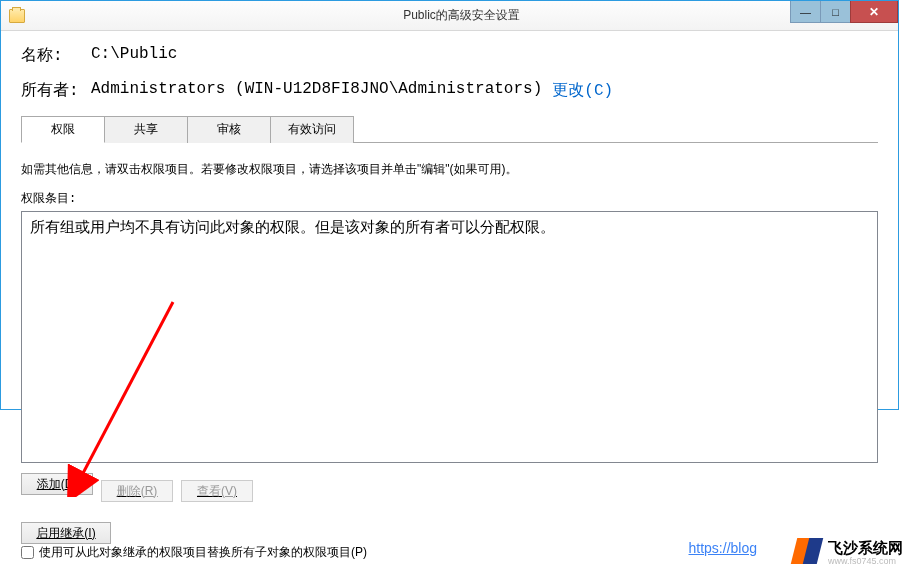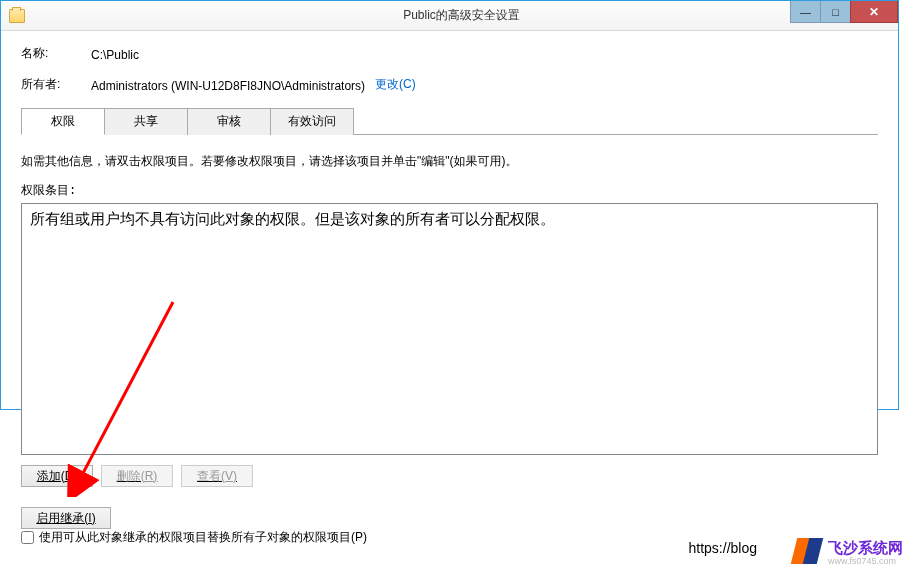--- a/index.html
+++ b/index.html
@@ -76,23 +76,24 @@
     .win-min { background: #9ac1d9; border-right: none; }
     .win-max { background: #9ac1d9; border-right: none; }
     .win-close { background: #c75050; color: #fff; border-color: #9e3b3b; width: 48px; font-size: 12px; font-weight: bold; }
     .win-min span, .win-max span { color: #1a1a1a; }
 
     .content {
       padding: 14px 20px 10px 20px;
     }
     .info-row {
       display: flex;
-      align-items: flex-end;
+      align-items: flex-start;
       margin-bottom: 14px;
-      font-size: 12px;
+      font-size: 16px;
+      font-family: Liberation Mono, monospace;
     }
     .info-label {
       width: 70px;
       color: #000;
     }
     .info-value {
       color: #000;
       margin-right: 10px;
     }
     .link {
@@ -156,20 +157,21 @@
       font-size: 12px;
       padding: 0 10px;
       cursor: pointer;
       font-family: inherit;
     }
     .btn:disabled {
       color: #999;
       background: #f4f4f4;
       border-color: #ccc;
       cursor: default;
+      margin-top: 7px;
     }
     .btn .hotkey { text-decoration: underline; }
     .btn:disabled .hotkey { text-decoration: underline; }
 
     .inherit-btn {
       margin-top: 10px;
       min-width: 90px;
     }
 
     .checkbox-row {
@@ -211,29 +213,30 @@
       left: 0; top: 0; width: 14px; height: 26px;
       background: #ff6a00;
       transform: skewX(-14deg);
     }
     .logo-mark .p2 {
       position: absolute;
       left: 12px; top: 0; width: 14px; height: 26px;
       background: #1e3a8a;
       transform: skewX(-14deg);
     }
-    .logo-text { font-size: 15px; font-weight: bold; color: #6d28d9; }
+    .logo-text { font-size: 15px; font-weight: bold; color: #000000; }
     .logo-sub { font-size: 9px; color: #bbb; display: block; margin-top: -2px;}
     .blog-wm {
       position: absolute;
       right: 150px;
       bottom: 14px;
-      color: #000000;
+      color: #3b82f6;
       font-size: 14px;
       pointer-events: none;
+      text-decoration: underline;
     }
   </style>
 </head>
 <body>
 
 <div class="window">
 
   <div class="titlebar">
     <div class="title-icon"></div>
     <div class="title-text">Public的高级安全设置</div>

